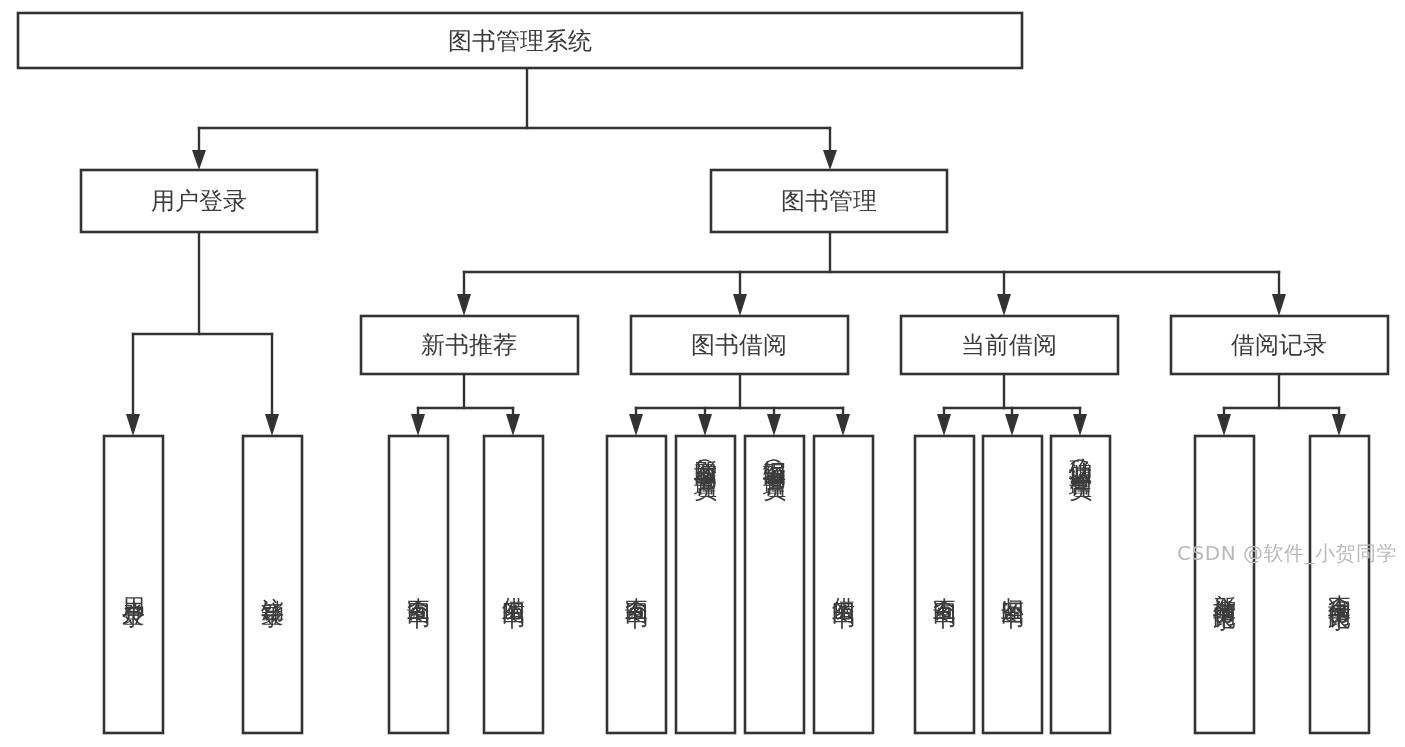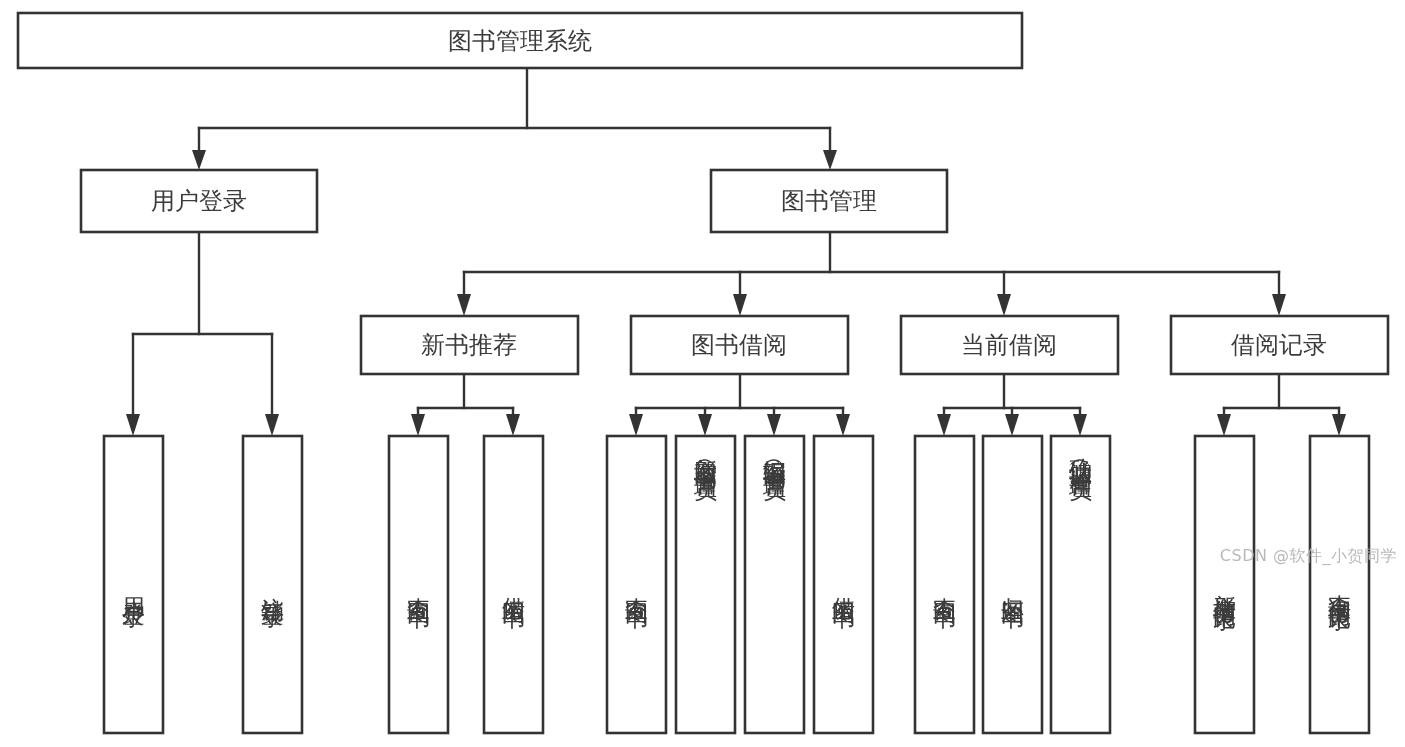--- a/index.html
+++ b/index.html
@@ -64,21 +64,21 @@
   }
   .arrow-head {
     fill: #333333;
     stroke: none;
   }
   .watermark {
     position: absolute;
     right: 8px;
     bottom: 6px;
     font-family: "DejaVu Sans", "Liberation Sans", sans-serif;
-    font-size: 16px;
+    font-size: 20px;
     color: #b9b9b9;
     white-space: nowrap;
     letter-spacing: 0.5px;
   }
 </style>
 </head>
 <body>
 
 <div id="diagram-root">
 

